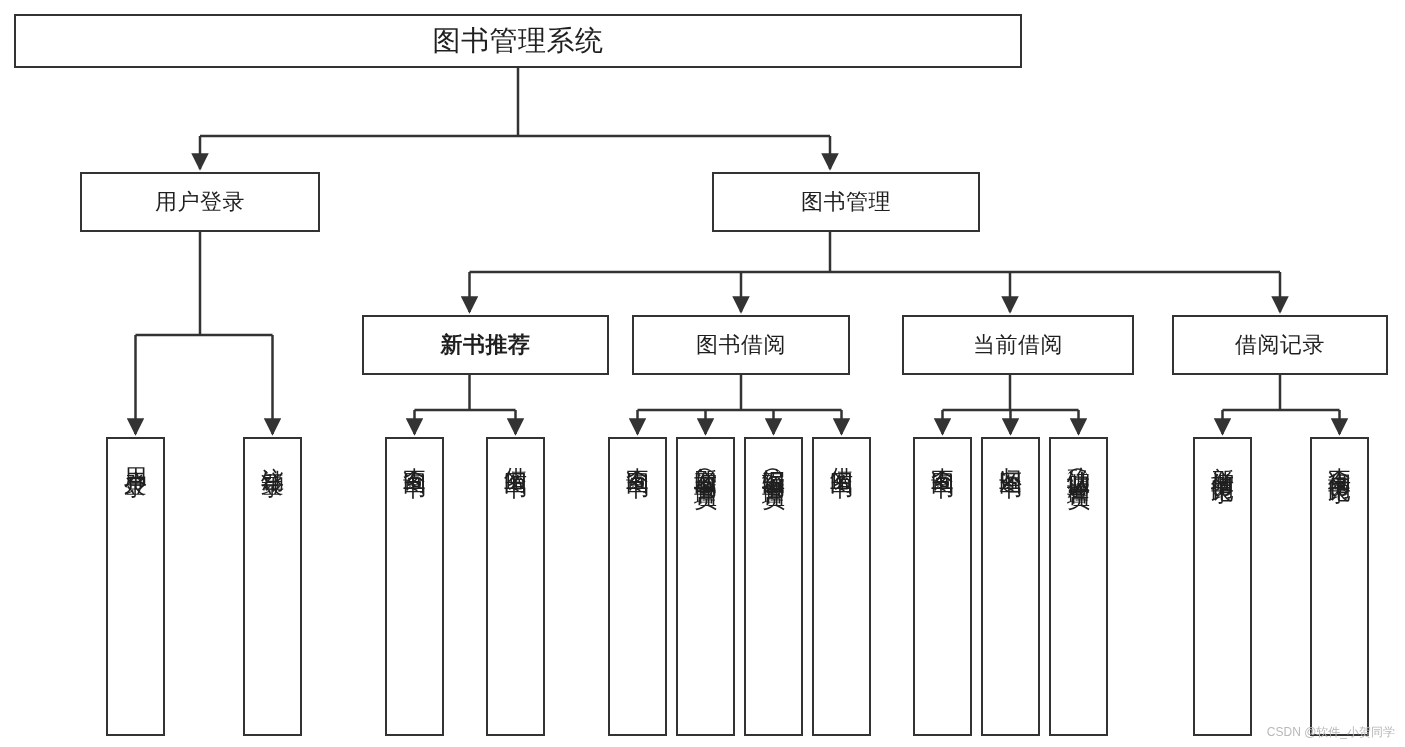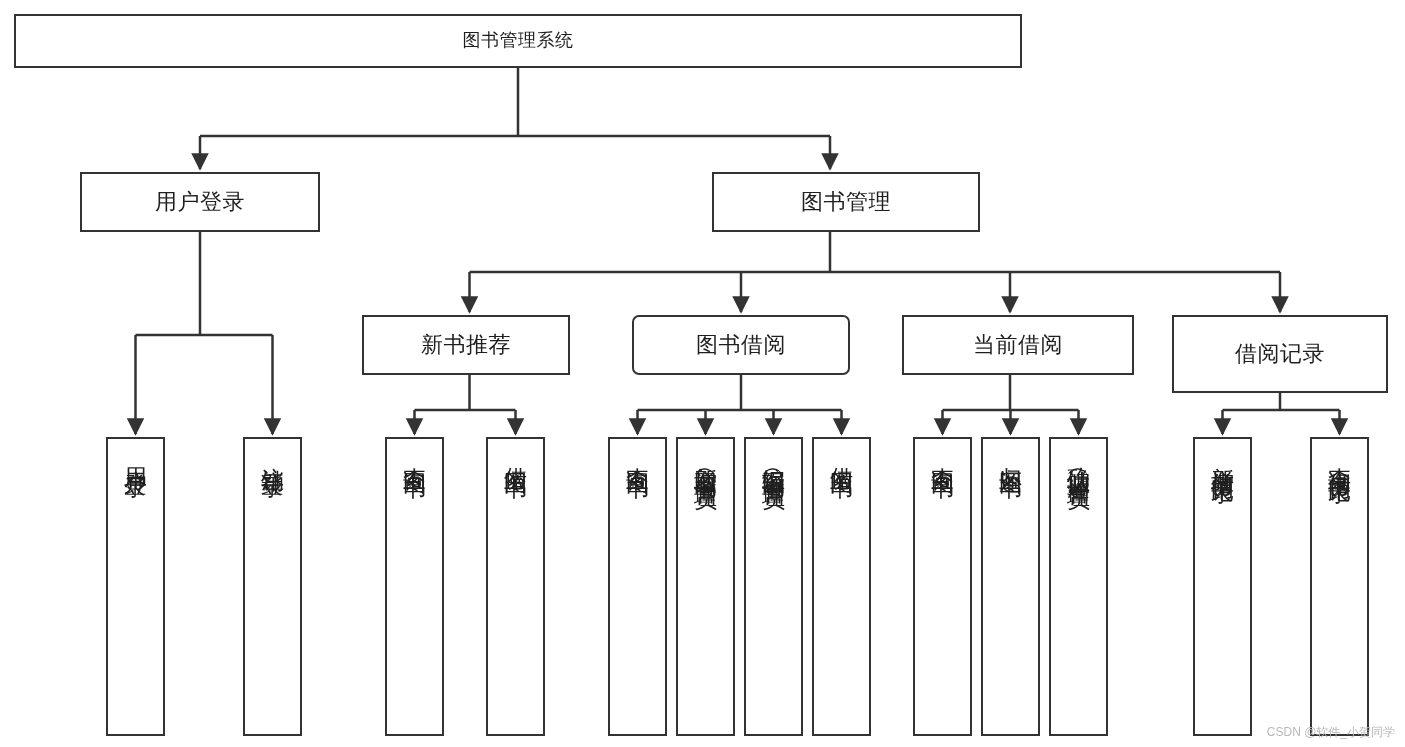--- a/index.html
+++ b/index.html
@@ -38,21 +38,21 @@
     display: block;
     text-align: center;
     line-height: 1.18;
     letter-spacing: 0.5px;
   }
   .node.horiz .lbl {
     writing-mode: horizontal-tb;
     font-size: 22px;
   }
   .node.root .lbl {
-    font-size: 18px;
+    font-size: 28px;
   }
   .node.vert {
     align-items: flex-start;
     justify-content: center;
     padding-top: 10px;
   }
   .node.vert .lbl {
     writing-mode: vertical-rl;
     text-orientation: upright;
     font-size: 23px;
@@ -120,30 +120,30 @@
   <div id="nodes">
       <div class="node horiz root" style="left: 14px; top: 14px; width: 1008px; height: 54px;">
         <span class="lbl">图书管理系统</span>
       </div>
       <div class="node horiz" style="left: 80px; top: 172px; width: 240px; height: 60px;">
         <span class="lbl">用户登录</span>
       </div>
       <div class="node horiz" style="left: 712px; top: 172px; width: 268px; height: 60px;">
         <span class="lbl">图书管理</span>
       </div>
-      <div class="node horiz" style="left: 362px; top: 315px; width: 208px; height: 60px;">
+      <div class="node horiz" style="left: 362px; top: 315px; width: 247px; height: 60px; font-weight: bold;">
         <span class="lbl">新书推荐</span>
       </div>
-      <div class="node horiz" style="left: 632px; top: 315px; width: 218px; height: 60px; border-radius: 7px;">
+      <div class="node horiz" style="left: 632px; top: 315px; width: 218px; height: 60px;">
         <span class="lbl">图书借阅</span>
       </div>
       <div class="node horiz" style="left: 902px; top: 315px; width: 232px; height: 60px;">
         <span class="lbl">当前借阅</span>
       </div>
-      <div class="node horiz" style="left: 1172px; top: 315px; width: 216px; height: 78px;">
+      <div class="node horiz" style="left: 1172px; top: 315px; width: 216px; height: 60px;">
         <span class="lbl">借阅记录</span>
       </div>
       <div class="node vert" style="left: 106px; top: 437px; width: 59px; height: 299px;">
         <span class="lbl">用户登录</span>
       </div>
       <div class="node vert" style="left: 243px; top: 437px; width: 59px; height: 299px;">
         <span class="lbl">注销登录</span>
       </div>
       <div class="node vert" style="left: 385px; top: 437px; width: 59px; height: 299px;">
         <span class="lbl">查询图书</span>

